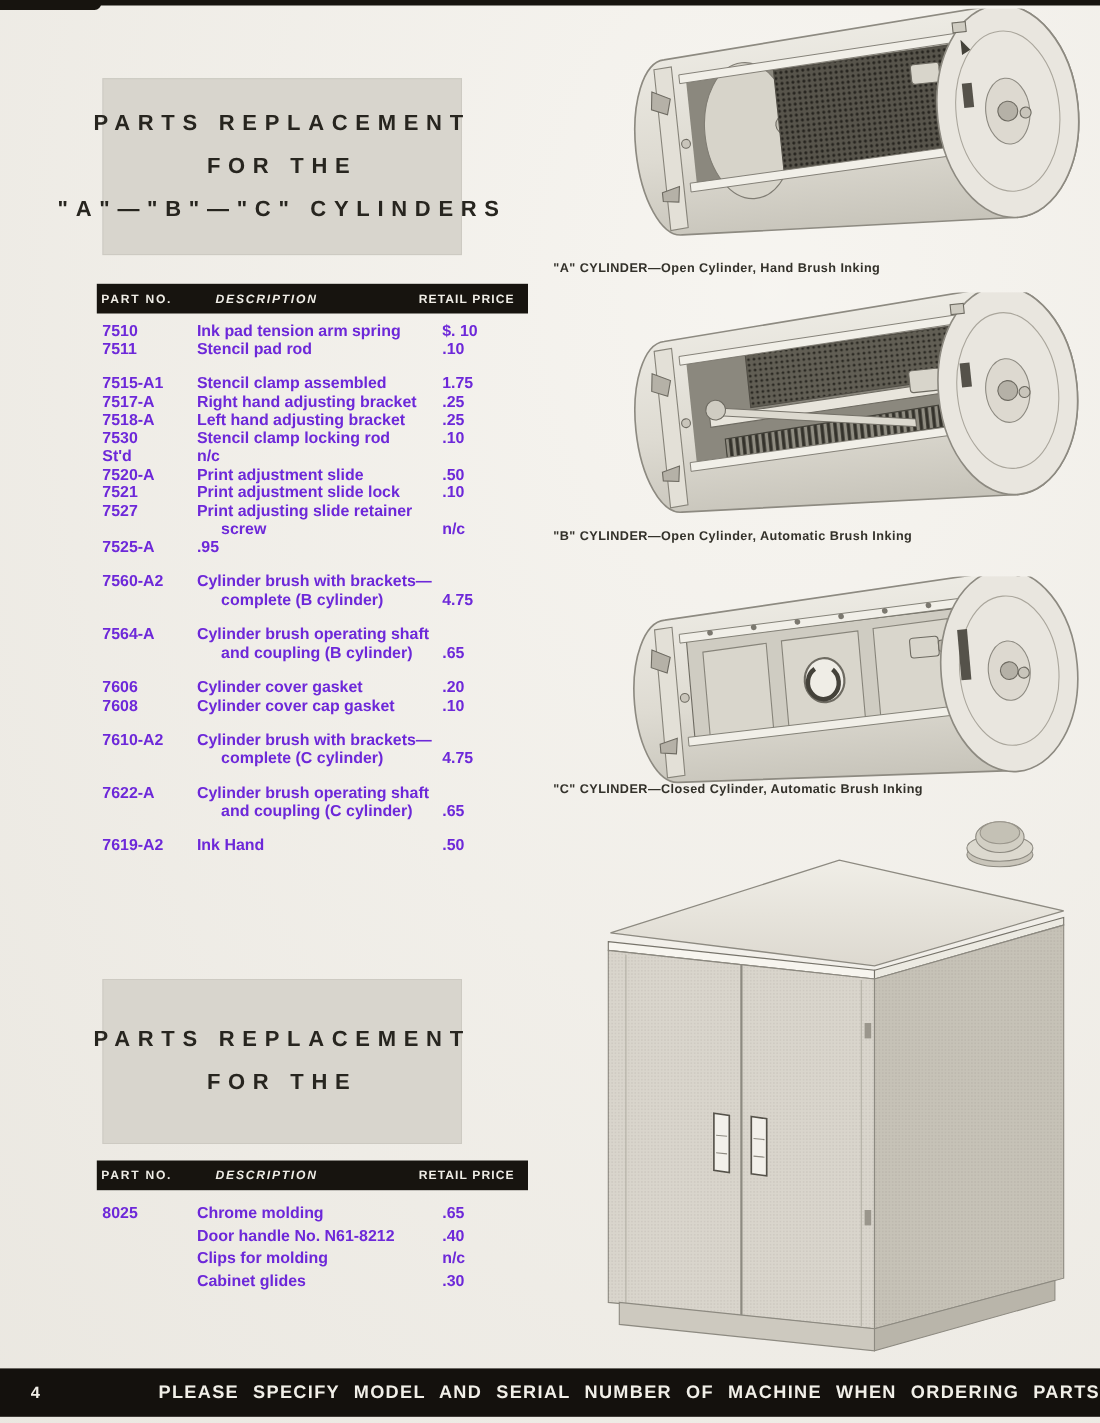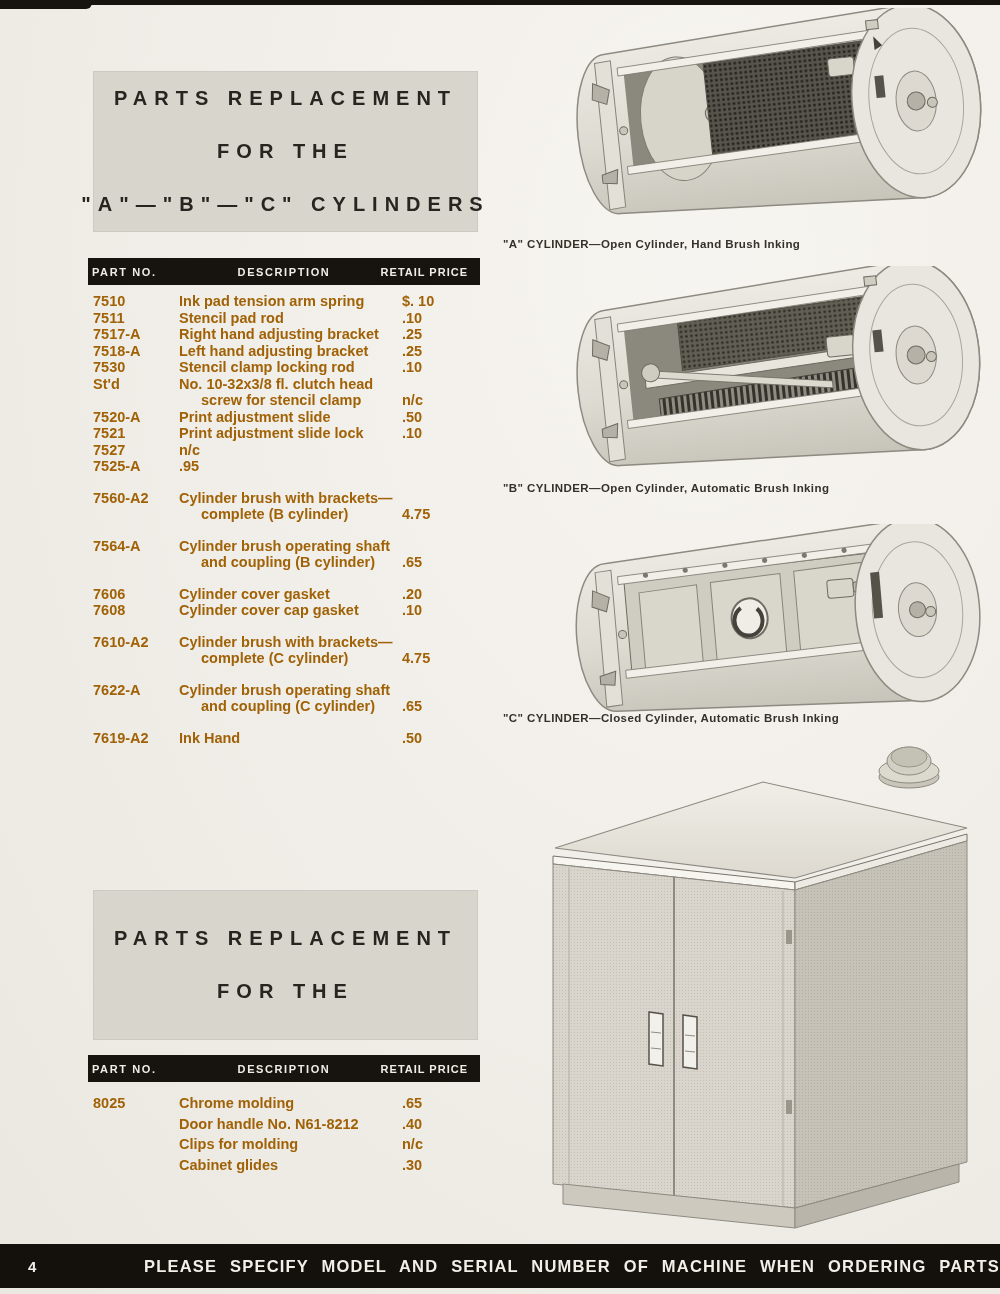--- a/index.html
+++ b/index.html
@@ -9,44 +9,44 @@
     font-family:"Liberation Sans","DejaVu Sans",sans-serif;
     color:#232119;overflow:hidden;
   }
   .page::before{content:"";position:absolute;inset:0;pointer-events:none;
     background:radial-gradient(ellipse at 70% 20%, rgba(255,255,255,.35), rgba(0,0,0,.03));}
   .top-edge{position:absolute;left:0;top:0;width:100%;height:5px;background:#17140f;}
   .top-edge-left{position:absolute;left:0;top:0;width:92px;height:9px;background:#17140f;border-bottom-right-radius:6px;}
 
   
   .heading-box{
-    position:absolute;left:93px;width:385px;background:#d8d5cd;
+    position:absolute;left:93px;width:327px;background:#d8d5cd;
     box-shadow:inset 0 0 0 1px rgba(0,0,0,.05);
     display:flex;flex-direction:column;justify-content:center;align-items:center;
-    gap:30px;text-align:center;
+    gap:16px;text-align:center;
   }
   .heading-box .hline{
     font-weight:bold;font-size:20px;letter-spacing:7px;color:#27251f;white-space:nowrap;
   }
   #heading-a{top:71px;height:161px;}
   #heading-b{top:890px;height:150px;}
 
   
   .ptable{position:absolute;left:88px;width:392px;}
   #table-a{top:258px;}
   #table-b{top:1055px;}
   .thead{
     background:#17140f;color:#efede6;height:27px;display:flex;align-items:center;
     font-size:11px;font-weight:bold;letter-spacing:1.6px;
   }
   .thead .c-part{width:104px;padding-left:4px;}
-  .thead .c-desc{flex:1;text-align:center;}
+  .thead .c-desc{flex:1;font-style:italic;}
   .thead .c-price{width:96px;text-align:right;padding-right:12px;letter-spacing:1px;}
   .tbody{padding-top:8px;}
-  .prow{display:flex;font-size:14.5px;font-weight:bold;color:#a16207;}
+  .prow{display:flex;font-size:14.5px;font-weight:bold;color:#6d28d9;}
   .prow.gap{margin-top:15px;}
   .pno{width:86px;padding-left:5px;line-height:16.5px;align-self:flex-start;}
   .pdesc{flex:1;line-height:16.5px;}
   .pdesc .cont{padding-left:22px;}
   .pprice{width:64px;text-align:left;padding-right:14px;line-height:16.5px;align-self:flex-end;white-space:nowrap;}
   #table-b .prow{margin-top:4px;}
   #table-b .tbody{padding-top:9px;}
 
   
   .figure{position:absolute;}
@@ -99,20 +99,27 @@
           </div>
           <div class="pprice">$. 10</div>
         </div>
         <div class="prow">
           <div class="pno">7511</div>
           <div class="pdesc">
             <div>Stencil pad rod</div>
           </div>
           <div class="pprice">.10</div>
         </div>
+        <div class="prow gap">
+          <div class="pno">7515-A1</div>
+          <div class="pdesc">
+            <div>Stencil clamp assembled</div>
+          </div>
+          <div class="pprice">1.75</div>
+        </div>
         <div class="prow">
           <div class="pno">7517-A</div>
           <div class="pdesc">
             <div>Right hand adjusting bracket</div>
           </div>
           <div class="pprice">.25</div>
         </div>
         <div class="prow">
           <div class="pno">7518-A</div>
           <div class="pdesc">
@@ -122,42 +129,42 @@
         </div>
         <div class="prow">
           <div class="pno">7530</div>
           <div class="pdesc">
             <div>Stencil clamp locking rod</div>
           </div>
           <div class="pprice">.10</div>
         </div>
         <div class="prow">
           <div class="pno">St'd</div>
-          <div class="pdesc">
-            <div>No. 10-32x3/8 fl. clutch head</div>
-            <div class="cont">screw for stencil clamp</div>
-          </div>
           <div class="pprice">n/c</div>
         </div>
         <div class="prow">
           <div class="pno">7520-A</div>
           <div class="pdesc">
             <div>Print adjustment slide</div>
           </div>
           <div class="pprice">.50</div>
         </div>
         <div class="prow">
           <div class="pno">7521</div>
           <div class="pdesc">
             <div>Print adjustment slide lock</div>
           </div>
           <div class="pprice">.10</div>
         </div>
         <div class="prow">
           <div class="pno">7527</div>
+          <div class="pdesc">
+            <div>Print adjusting slide retainer</div>
+            <div class="cont">screw</div>
+          </div>
           <div class="pprice">n/c</div>
         </div>
         <div class="prow">
           <div class="pno">7525-A</div>
           <div class="pprice">.95</div>
         </div>
         <div class="prow gap">
           <div class="pno">7560-A2</div>
           <div class="pdesc">
             <div>Cylinder brush with brackets—</div>

